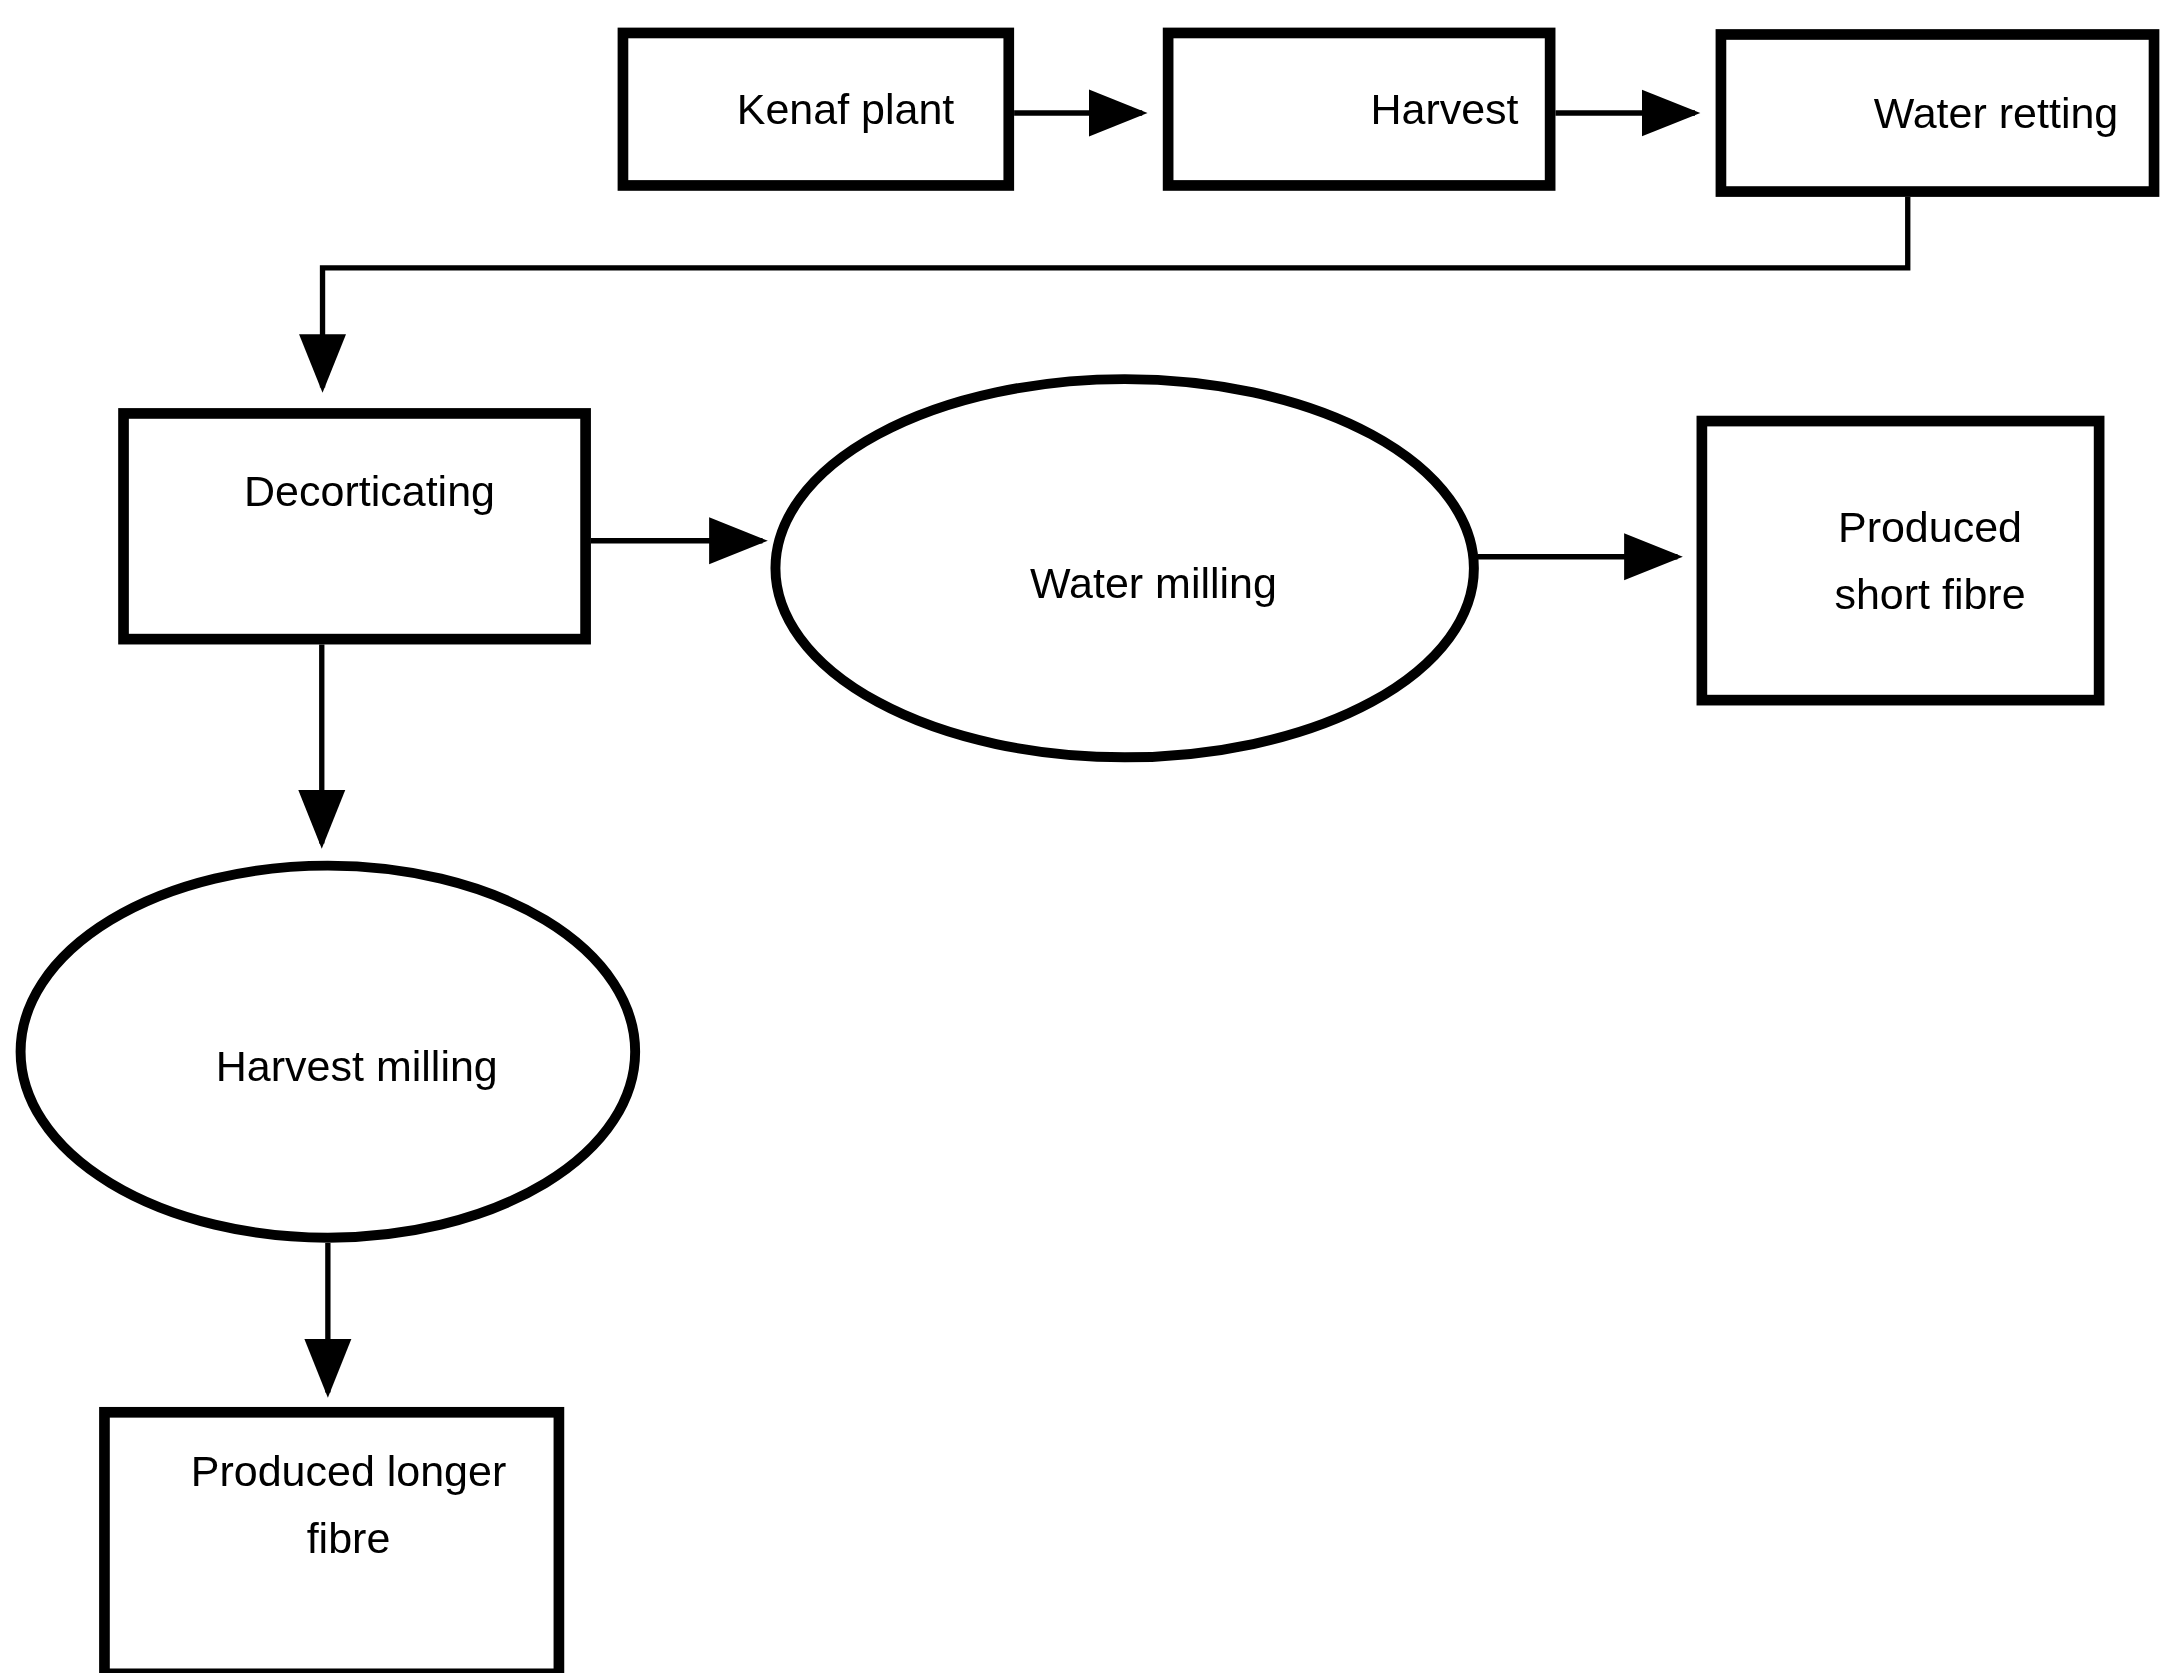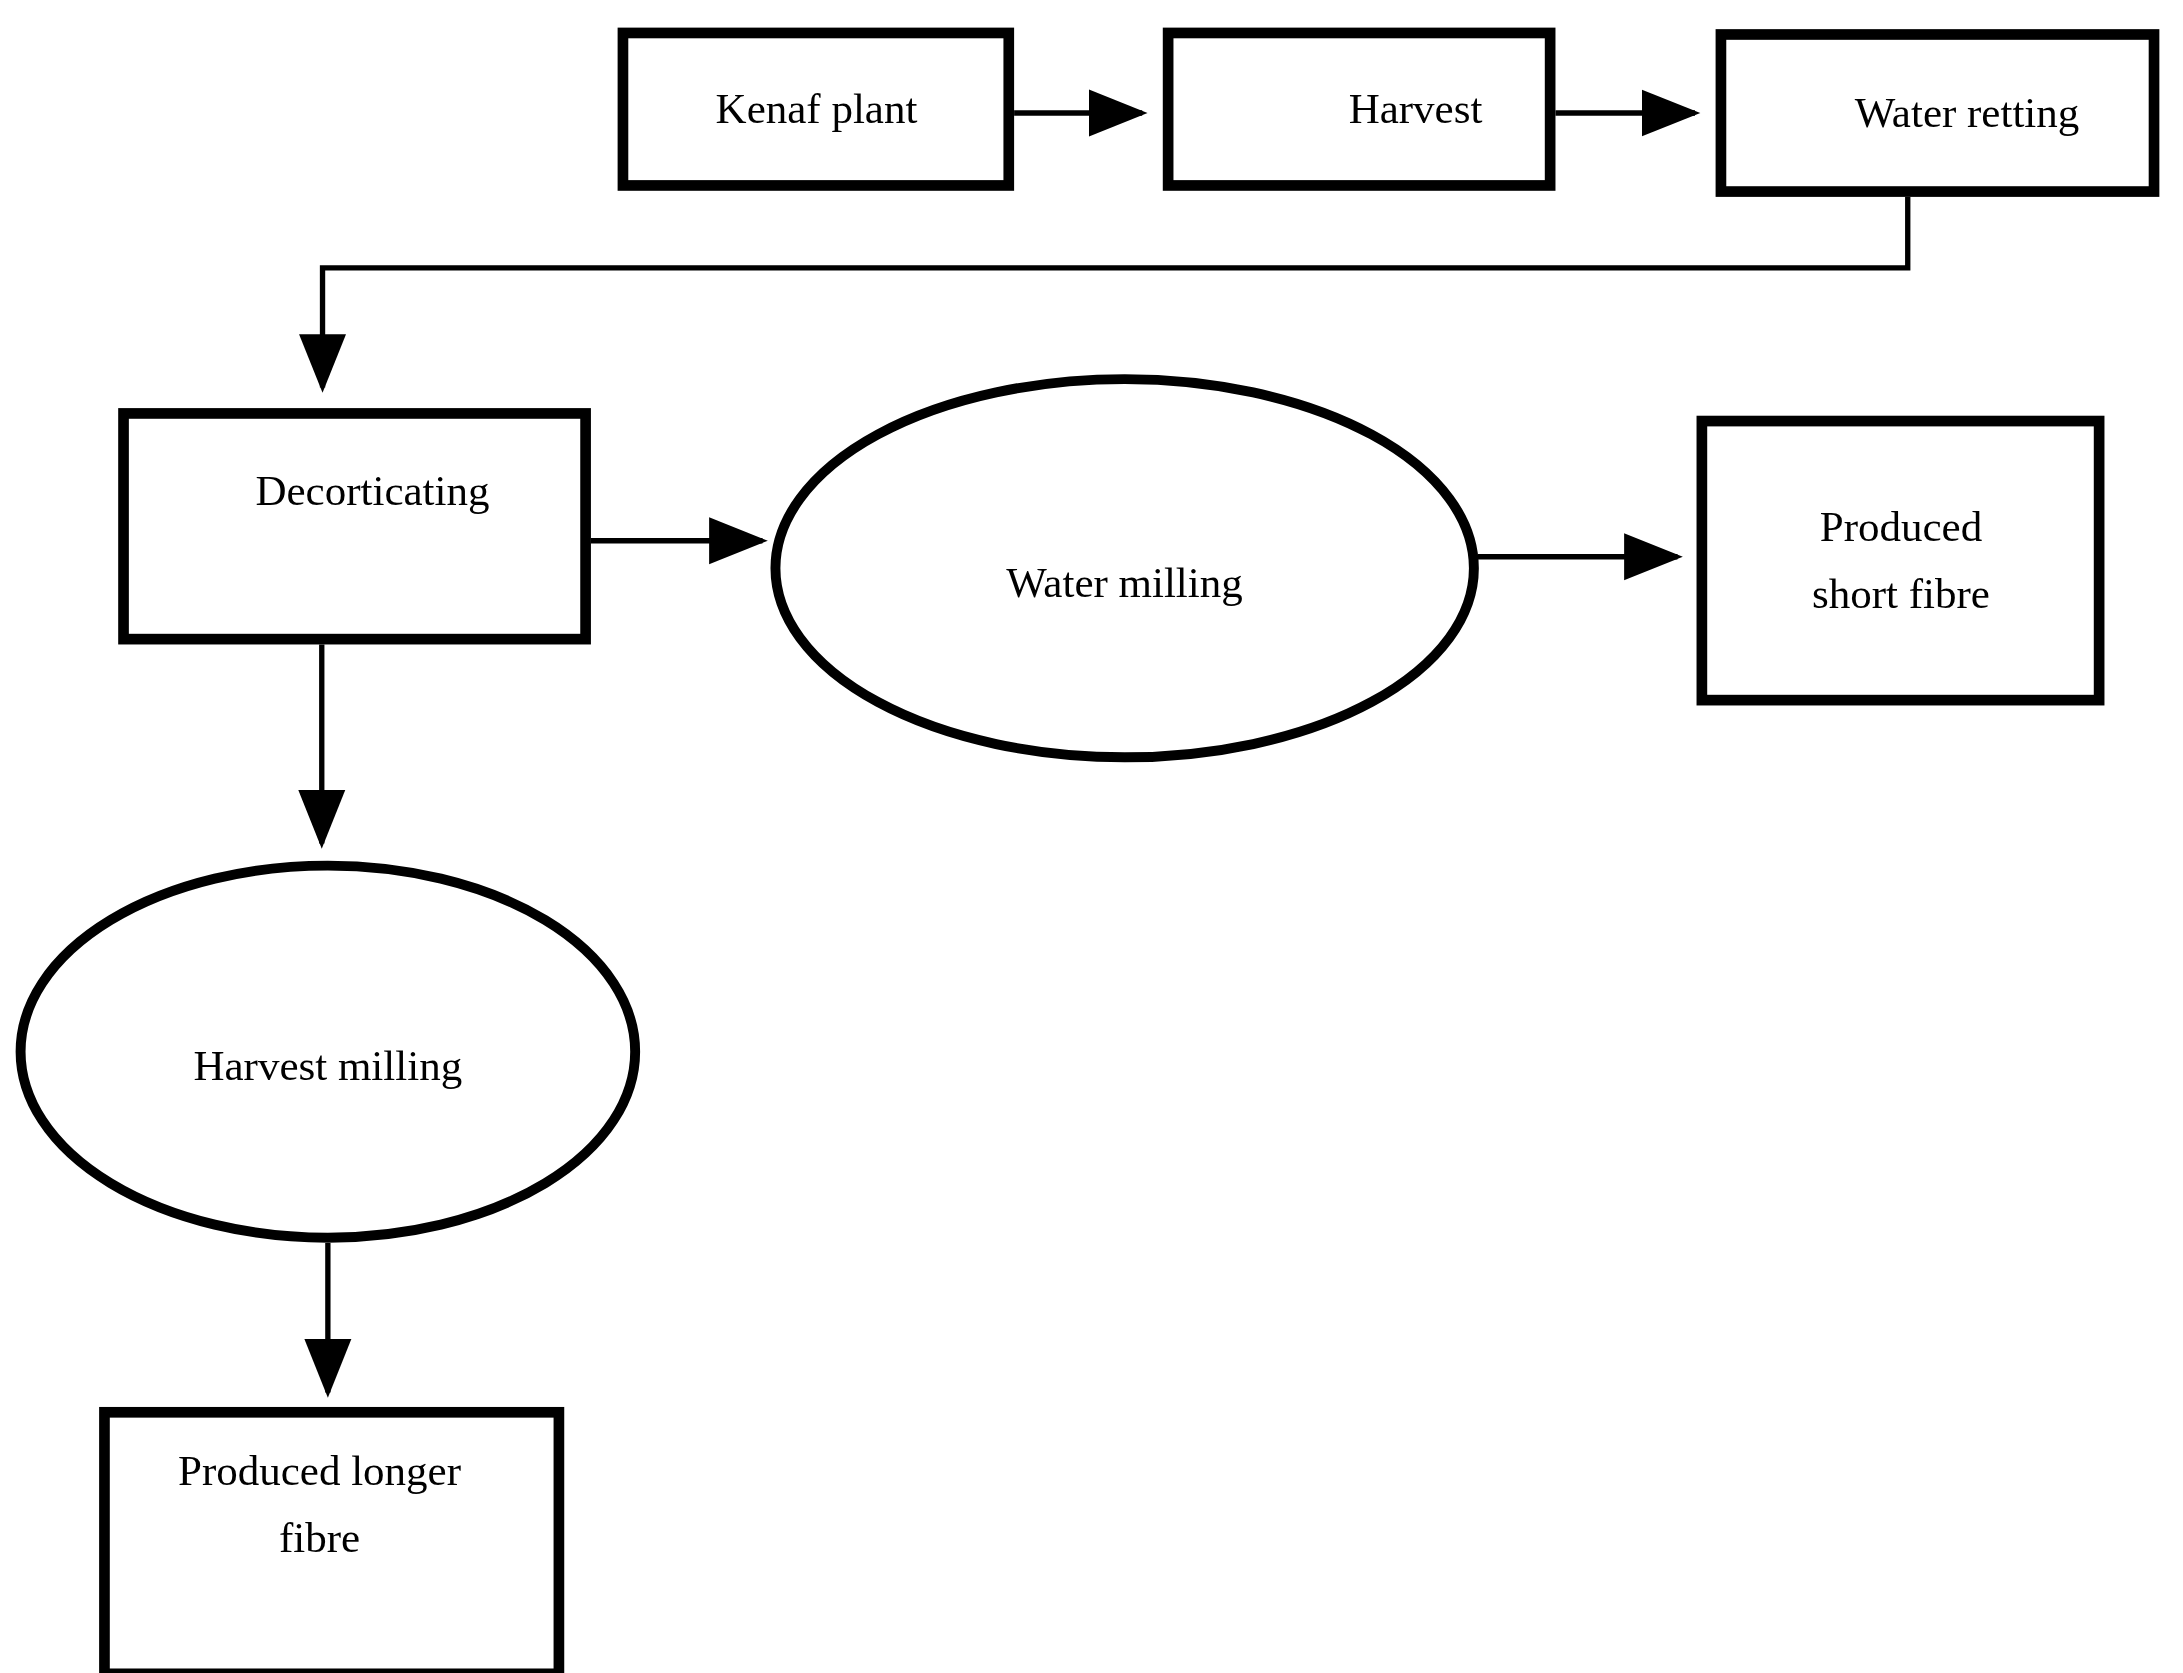--- a/index.html
+++ b/index.html
@@ -23,25 +23,26 @@
     width: 2183px;
     height: 1674px;
   }
   .node-label {
     position: absolute;
     display: flex;
     align-items: center;
     justify-content: center;
     text-align: center;
     color: #000000;
-    font-family: Liberation Serif, serif;
+    font-family: Liberation Sans, sans-serif;
     font-size: 43px;
     line-height: 1.55;
     white-space: pre-line;
     pointer-events: none;
+    padding-left: 29px;
   }
 </style>
 </head>
 <body>
 
 <div id="canvas">
 
   <svg id="flow-svg" viewBox="0 0 2863 2195" xmlns="http://www.w3.org/2000/svg">
     <defs>
       <marker id="arrow" markerWidth="12" markerHeight="12" refX="10" refY="5" orient="auto" markerUnits="strokeWidth">
@@ -84,21 +85,21 @@
       <path d="M 430 1630 L 430 1826" marker-end="url(#arrow)"></path>
     </g>
   </svg>
 
   <div class="node-label" style="left:618px; top:27.5px; width:397px; height:163px;">Kenaf plant</div>
 
   <div class="node-label" style="left:1219px; top:27.5px; width:393px; height:163px;">Harvest</div>
 
   <div class="node-label" style="left:1716px; top:29px; width:502px; height:168px;">Water retting</div>
 
-  <div class="node-label" style="left:136px; top:408px; width:473px; height:167px;">Decorticating</div>
+  <div class="node-label" style="left:104px; top:408px; width:473px; height:167px;">Decorticating</div>
 
   <div class="node-label" style="left:770px; top:389px; width:709px; height:389px;">Water milling</div>
 
   <div class="node-label" style="left:1697px; top:416px; width:408px; height:290px;text-align:center;">Produced
 short fibre</div>
 
   <div class="node-label" style="left:15.3px; top:875px; width:625px; height:383px;">Harvest milling</div>
 
   <div class="node-label" style="left:87px; top:1407px; width:465px; height:195px;">Produced longer
 fibre</div>

